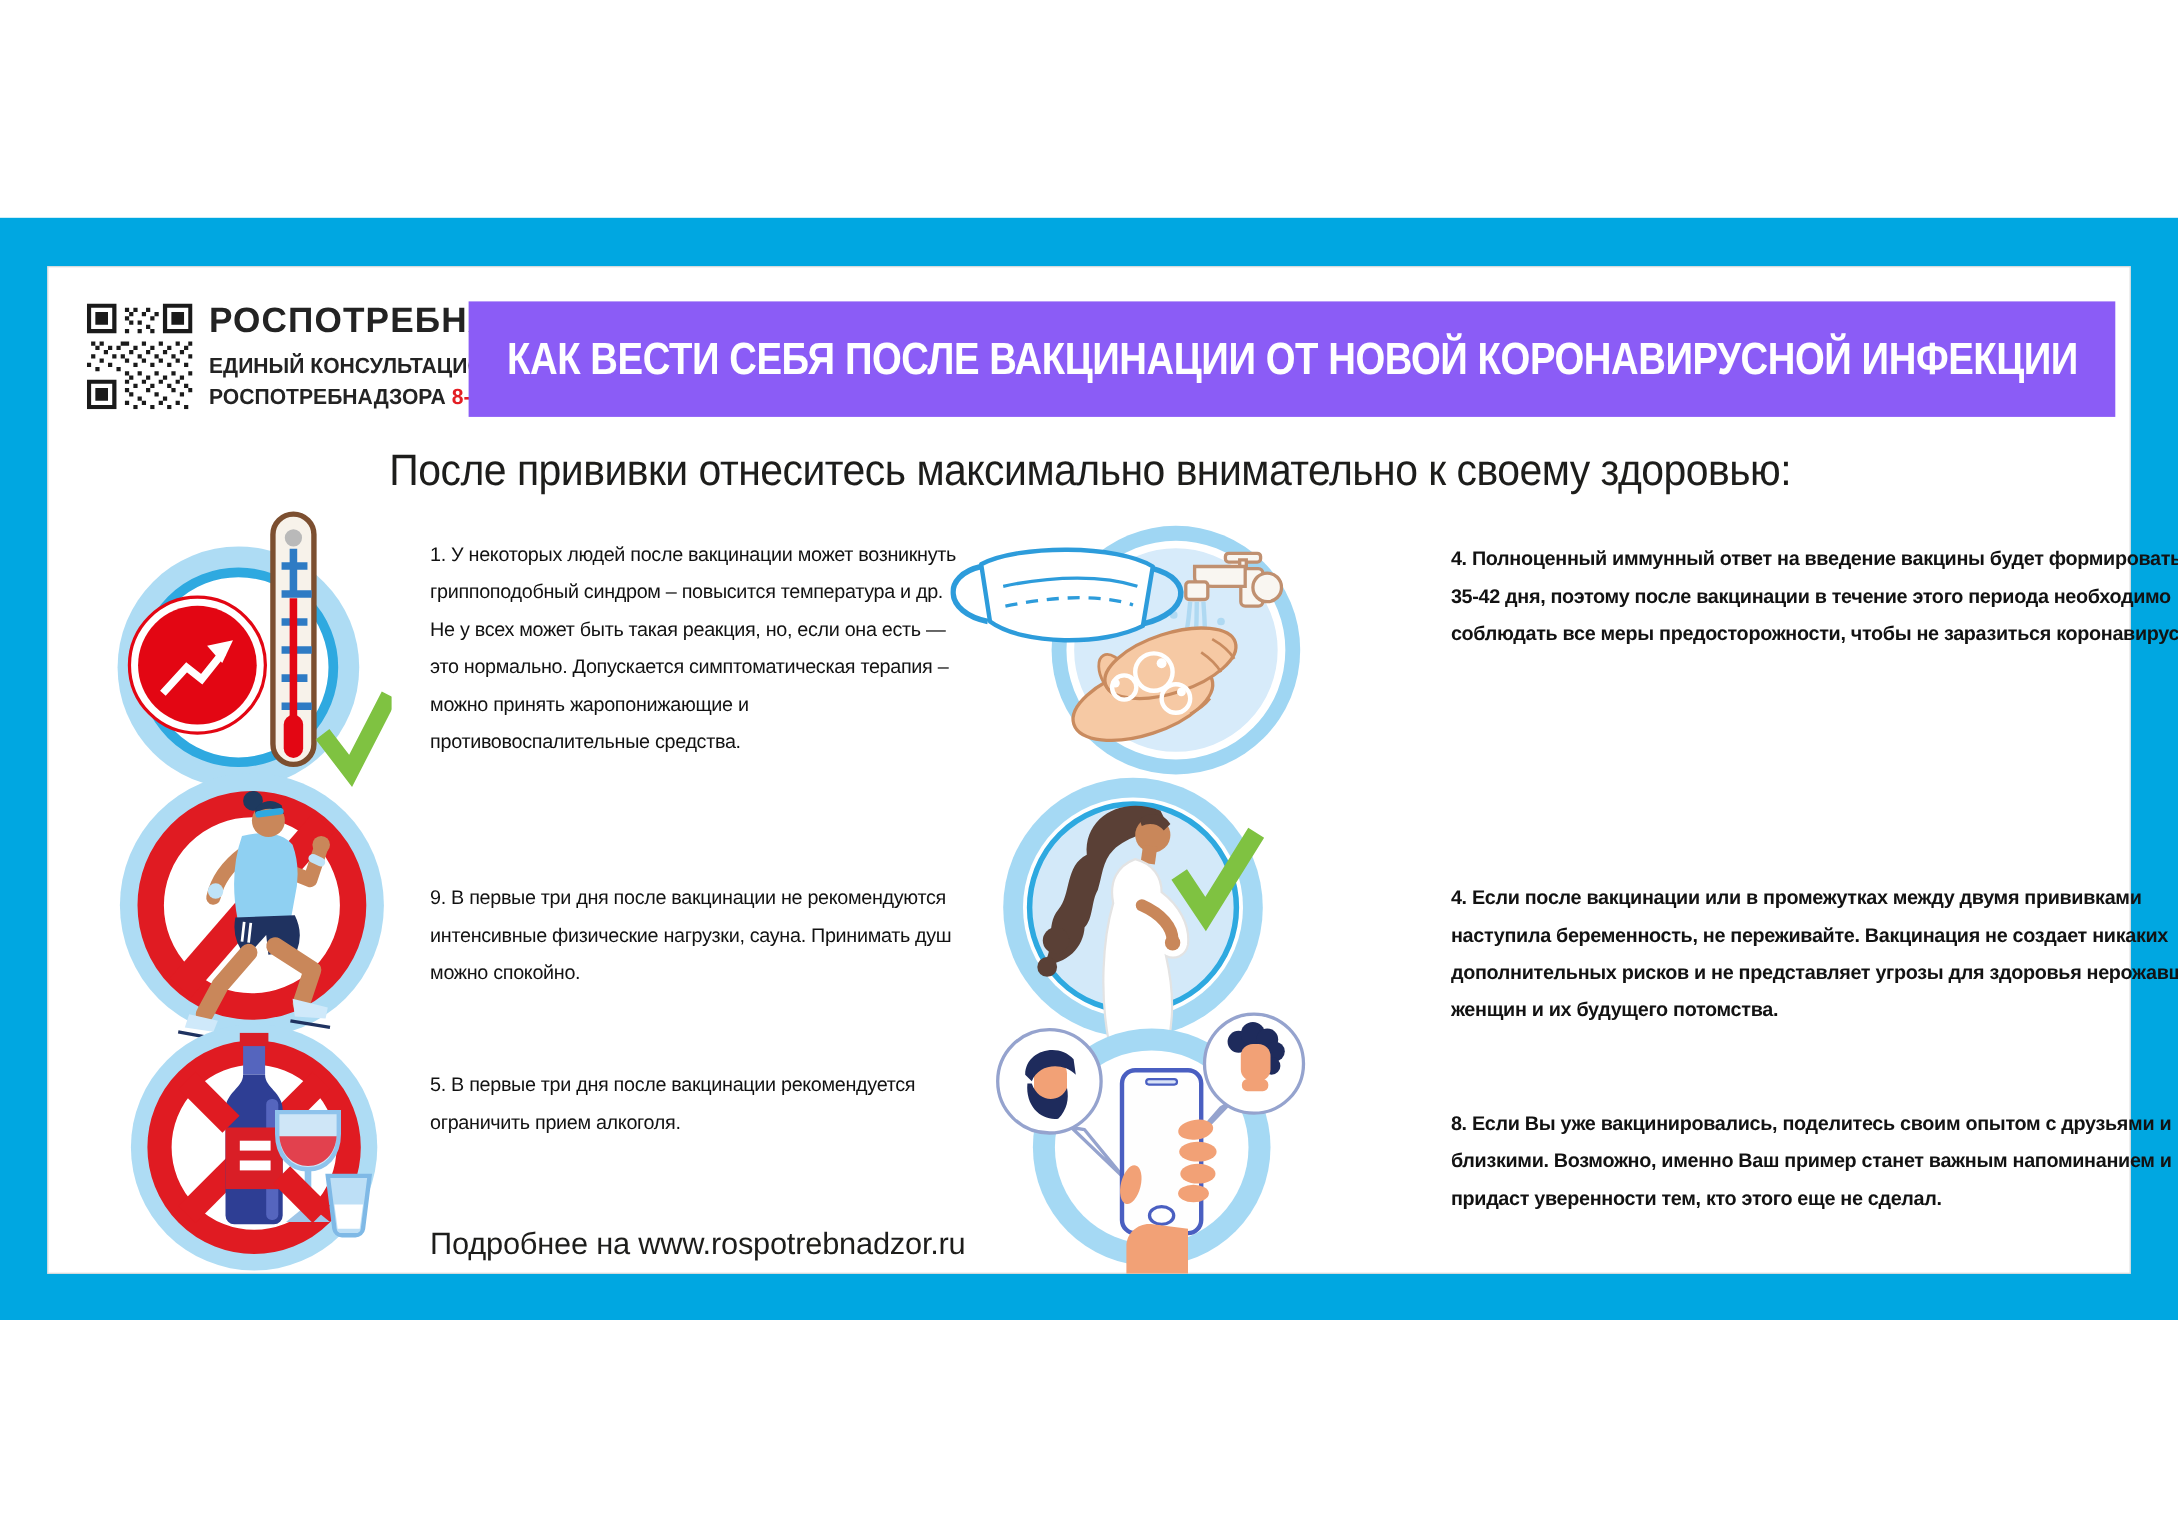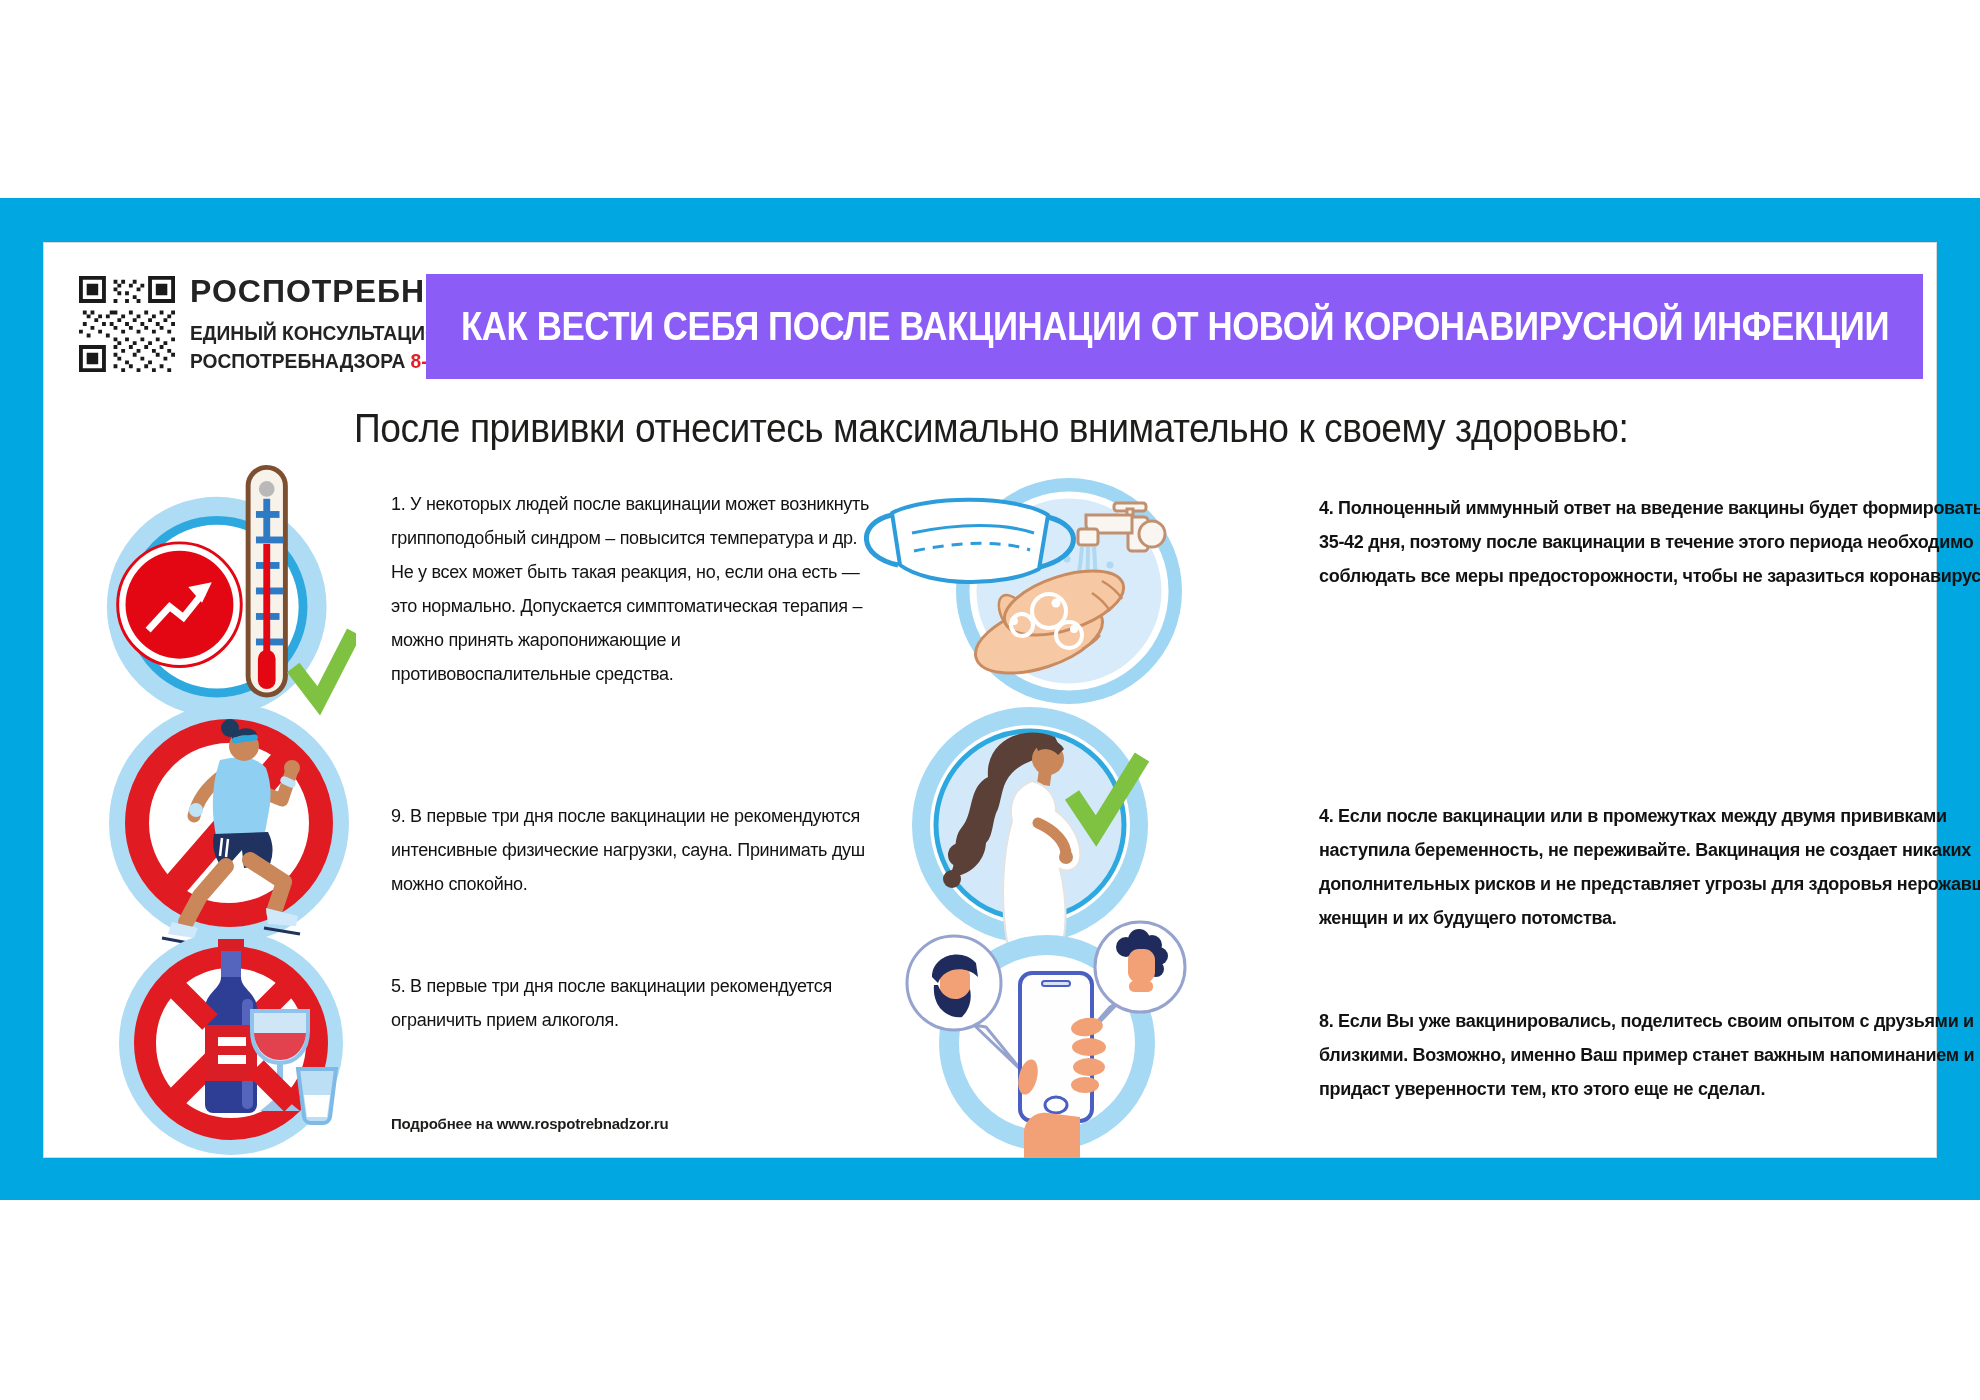--- a/index.html
+++ b/index.html
@@ -18,21 +18,21 @@
           display:flex;align-items:center;justify-content:center;}
   .banner-text{color:#ffffff;font-size:41px;font-weight:bold;white-space:nowrap;
                transform:scaleX(.85);letter-spacing:-0.5px;}
   .subtitle{position:absolute;left:0;width:1894px;top:163px;text-align:center;font-size:40px;color:#1d1d1b;}
   .subtitle>span{display:inline-block;transform:scaleX(.93);letter-spacing:-0.5px;}
   .item{position:absolute;font-size:18px;line-height:34px;letter-spacing:-0.3px;color:#121212;}
   .left-col{left:347px;width:484px;}
   .right-col{left:1275px;width:700px;font-weight:bold;}
   .i1{top:244px}.i2{top:556px}.i3{top:726px}
   .i4{top:248px}.i5{top:418px}.i6{top:556px}.i7{top:761px}
-  .footer-note{position:absolute;left:347px;top:872px;font-size:15px;font-weight:bold;
+  .footer-note{position:absolute;left:347px;top:872px;font-size:28px;font-weight:normal;
                letter-spacing:-0.2px;color:#1d1d1b;}
   .icon{position:absolute;}
   .ic1{left:57px;top:212px;width:255px;height:268px;}
   .ic2{left:60px;top:455px;width:250px;height:250px;}
   .ic3{left:62px;top:686px;width:250px;height:232px;}
   .ic4{left:820px;top:210px;width:340px;height:265px;}
   .ic5{left:846px;top:452px;width:280px;height:270px;}
   .ic6{left:838px;top:672px;width:330px;height:243px;}
 </style>
 </head>

